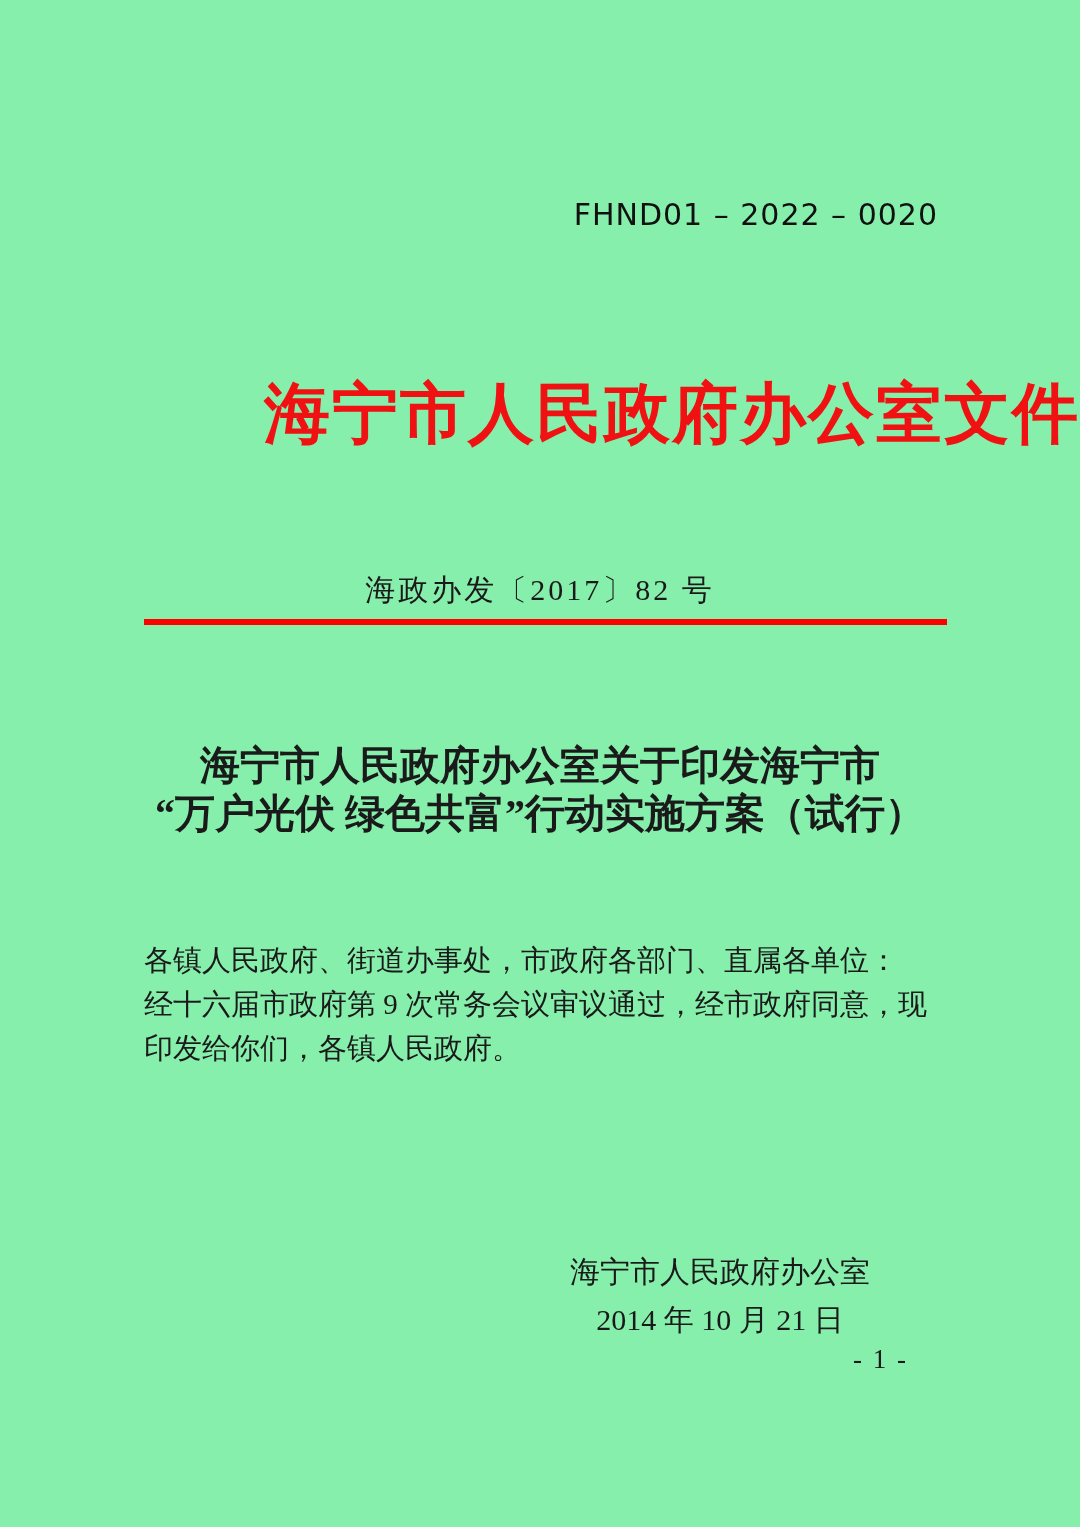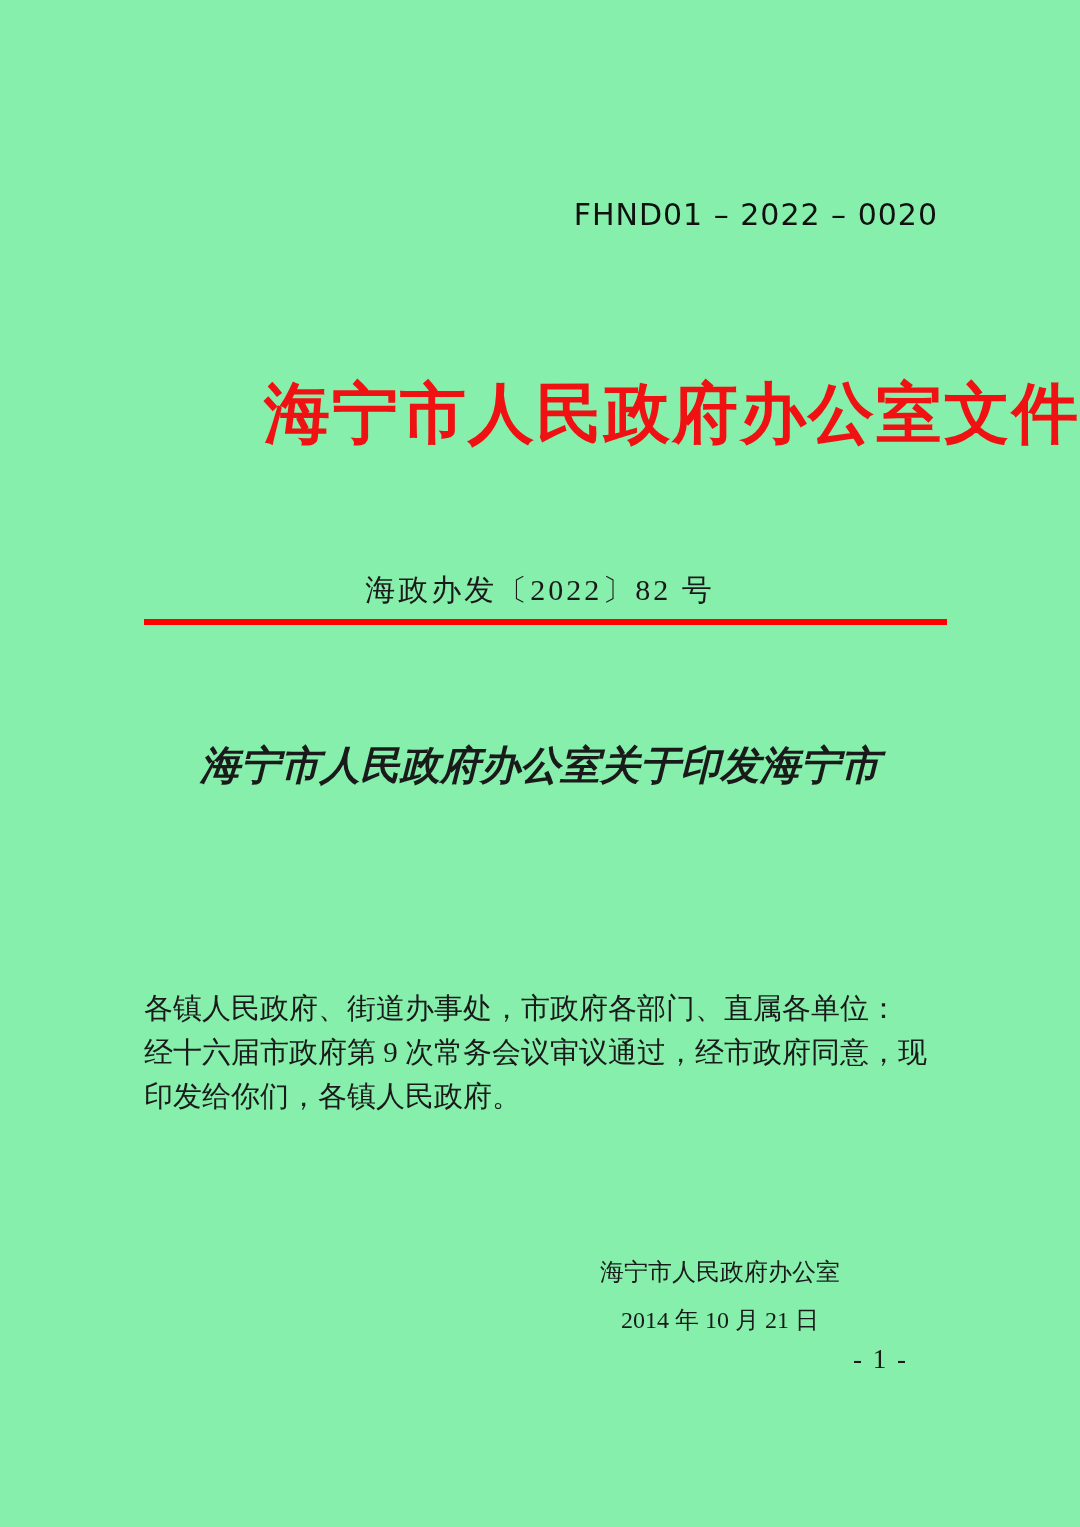--- a/index.html
+++ b/index.html
@@ -64,41 +64,39 @@
   }
   .main-title {
     position: absolute;
     top: 742px;
     left: 0;
     right: 0;
     text-align: center;
     font-weight: bold;
     font-size: 40px;
     line-height: 48px;
-    font-style: italic;
   }
   .title-line { white-space: nowrap; }
   .body-text {
     position: absolute;
     top: 938px;
     left: 144px;
     width: 803px;
     font-size: 29px;
     line-height: 44px;
-    margin-top: 48px;
   }
   .body-line { white-space: nowrap; }
   .body-line.indent { text-indent: 58px; }
   .signature-block {
     position: absolute;
     top: 1248px;
     left: 450px;
     width: 540px;
     text-align: center;
-    font-size: 24px;
+    font-size: 30px;
     line-height: 48px;
   }
   .signature-line, .date-line { white-space: nowrap; }
   .page-number {
     position: absolute;
     top: 1344px;
     right: 172px;
     font-size: 27px;
     letter-spacing: 2px;
     white-space: nowrap;
@@ -106,26 +104,27 @@
 </style>
 </head>
 <body>
 
 <div class="page">
 
   <div class="doc-code">FHND01 – 2022 – 0020</div>
 
   <div class="red-letterhead">海宁市人民政府办公室文件</div>
 
-  <div class="doc-number">海政办发〔2022〕82 号</div>
+  <div class="doc-number">海政办发〔2017〕82 号</div>
 
   <div class="red-rule"></div>
 
   <div class="main-title">
     <div class="title-line">海宁市人民政府办公室关于印发海宁市</div>
+    <div class="title-line">“万户光伏 绿色共富”行动实施方案（试行）</div>
   </div>
 
   <div class="body-text">
     <div class="body-line">各镇人民政府、街道办事处，市政府各部门、直属各单位：</div>
     <div class="body-line">经十六届市政府第 9 次常务会议审议通过，经市政府同意，现</div>
     <div class="body-line">印发给你们，各镇人民政府。</div>
   </div>
 
   <div class="signature-block">
     <div class="signature-line">海宁市人民政府办公室</div>

